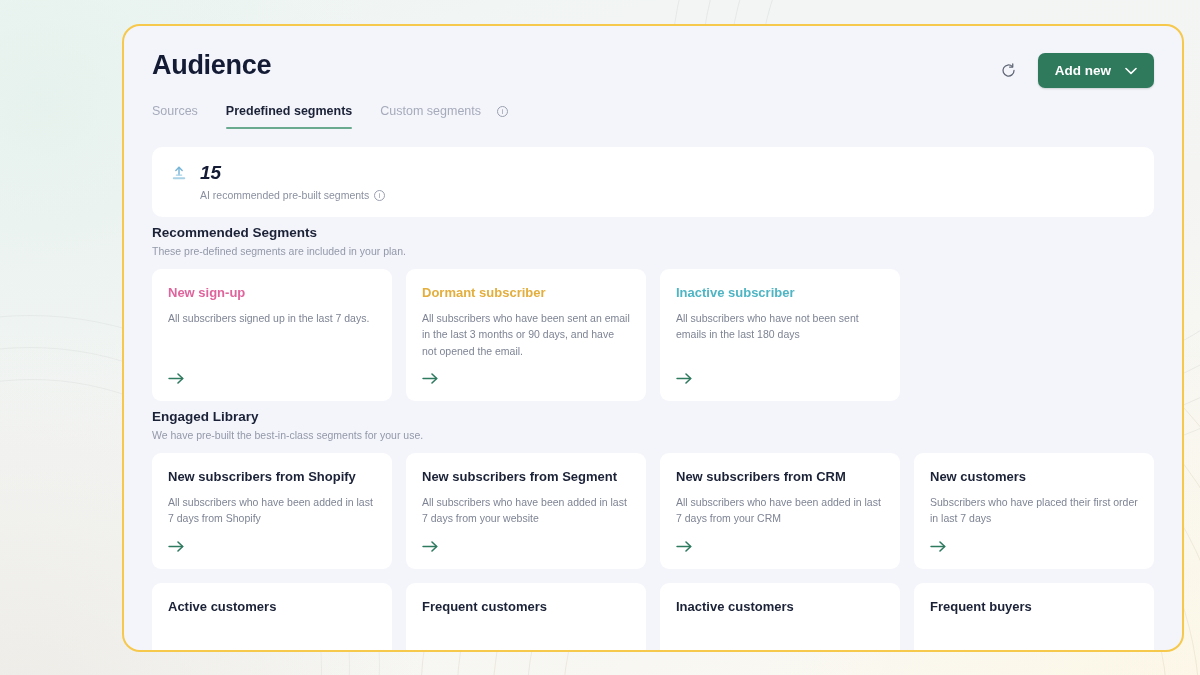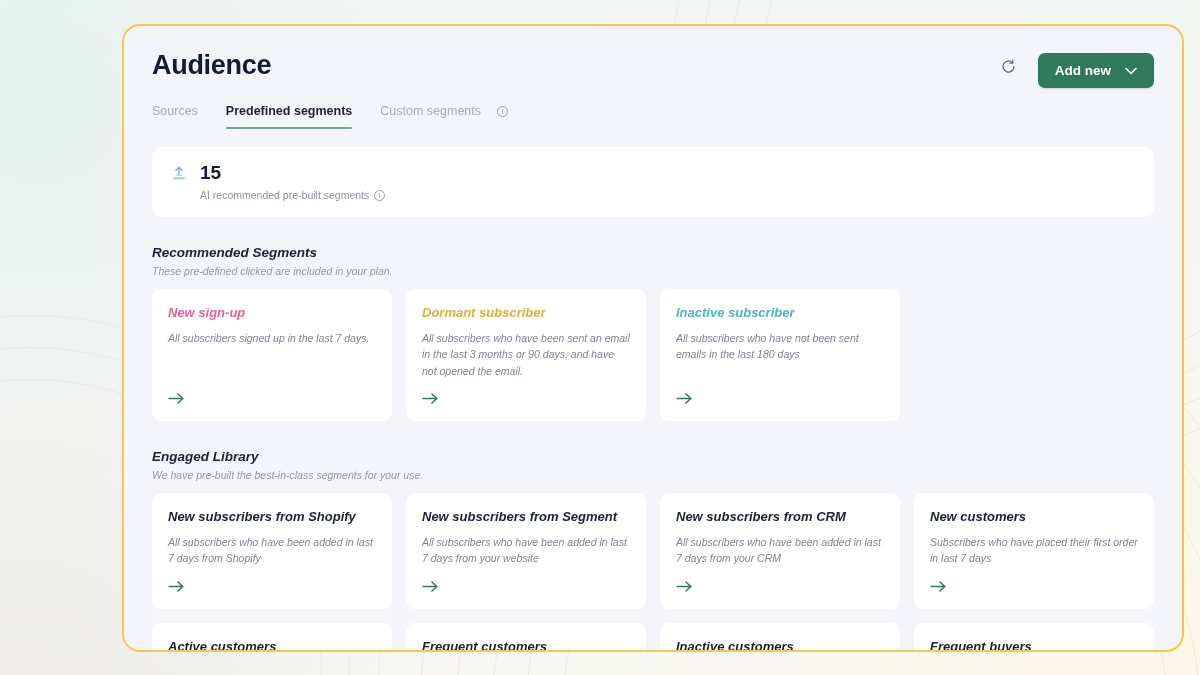--- a/index.html
+++ b/index.html
@@ -81,21 +81,21 @@
 
   
   .head-row {
     display: flex; align-items: flex-start;
     justify-content: space-between;
   }
   .page-title {
     font-size: 27px; font-weight: bold;
     color: #141b34; letter-spacing: -0.3px;
   }
-  .head-actions { display: flex; align-items: flex-start; gap: 16px; padding-top: 3px; }
+  .head-actions { display: flex; align-items: center; gap: 16px; padding-top: 3px; }
 
   .refresh-btn {
     width: 26px; height: 26px;
     display: flex; align-items: center; justify-content: center;
     cursor: pointer; background: none; border: none;
   }
   .add-new-btn {
     display: flex; align-items: center; gap: 14px;
     background: #2f7a5c;
     color: #ffffff;
@@ -156,28 +156,29 @@
     margin-top: 18px;
     background: #ffffff;
     border-radius: 10px;
     padding: 15px 20px 16px 20px;
     display: flex; gap: 14px; align-items: flex-start;
   }
   .stat-icon { padding-top: 4px; }
   .stat-value {
     font-size: 19px; font-weight: bold; color: #141b34;
     line-height: 1.15;
+    font-style: italic;
   }
   .stat-label {
     font-size: 10.5px; color: #8a90a0; margin-top: 5px;
     display: flex; align-items: flex-end; gap: 5px;
   }
 
   
-  .section { margin-top: 28px; font-style: italic; }
+  .section { margin-top: 8px; }
   .section-title {
     font-size: 13.5px; font-weight: bold; color: #1b2237;
   }
   .section-sub {
     font-size: 10.5px; color: #9399a9; margin-top: 5px;
   }
 
   
   .grid {
     display: grid;
@@ -290,21 +291,21 @@
           <div class="stat-value">15</div>
           <div class="stat-label">
             <span>AI recommended pre-built segments</span>
             <span class="info-ico"></span>
           </div>
         </div>
       </div>
 
       <div class="section">
         <div class="section-title">Recommended Segments</div>
-        <div class="section-sub">These pre-defined clicked are included in your plan.</div>
+        <div class="section-sub">These pre-defined segments are included in your plan.</div>
 
         <div class="grid grid-rec">
 
           <div class="seg-card">
             <div class="seg-title-accent" style="color:#e0649c">New sign-up</div>
             <div class="seg-desc">All subscribers signed up in the last 7 days.</div>
             <div class="seg-arrow">
               <svg width="17" height="13" viewBox="0 0 18 14" fill="none">
                 <path d="M1 7h14.5" stroke="#2d7a5f" stroke-width="1.7" stroke-linecap="round"></path>
                 <path d="M10.6 2.2L15.7 7l-5.1 4.8" stroke="#2d7a5f" stroke-width="1.7" stroke-linecap="round" stroke-linejoin="round" fill="none"></path>

